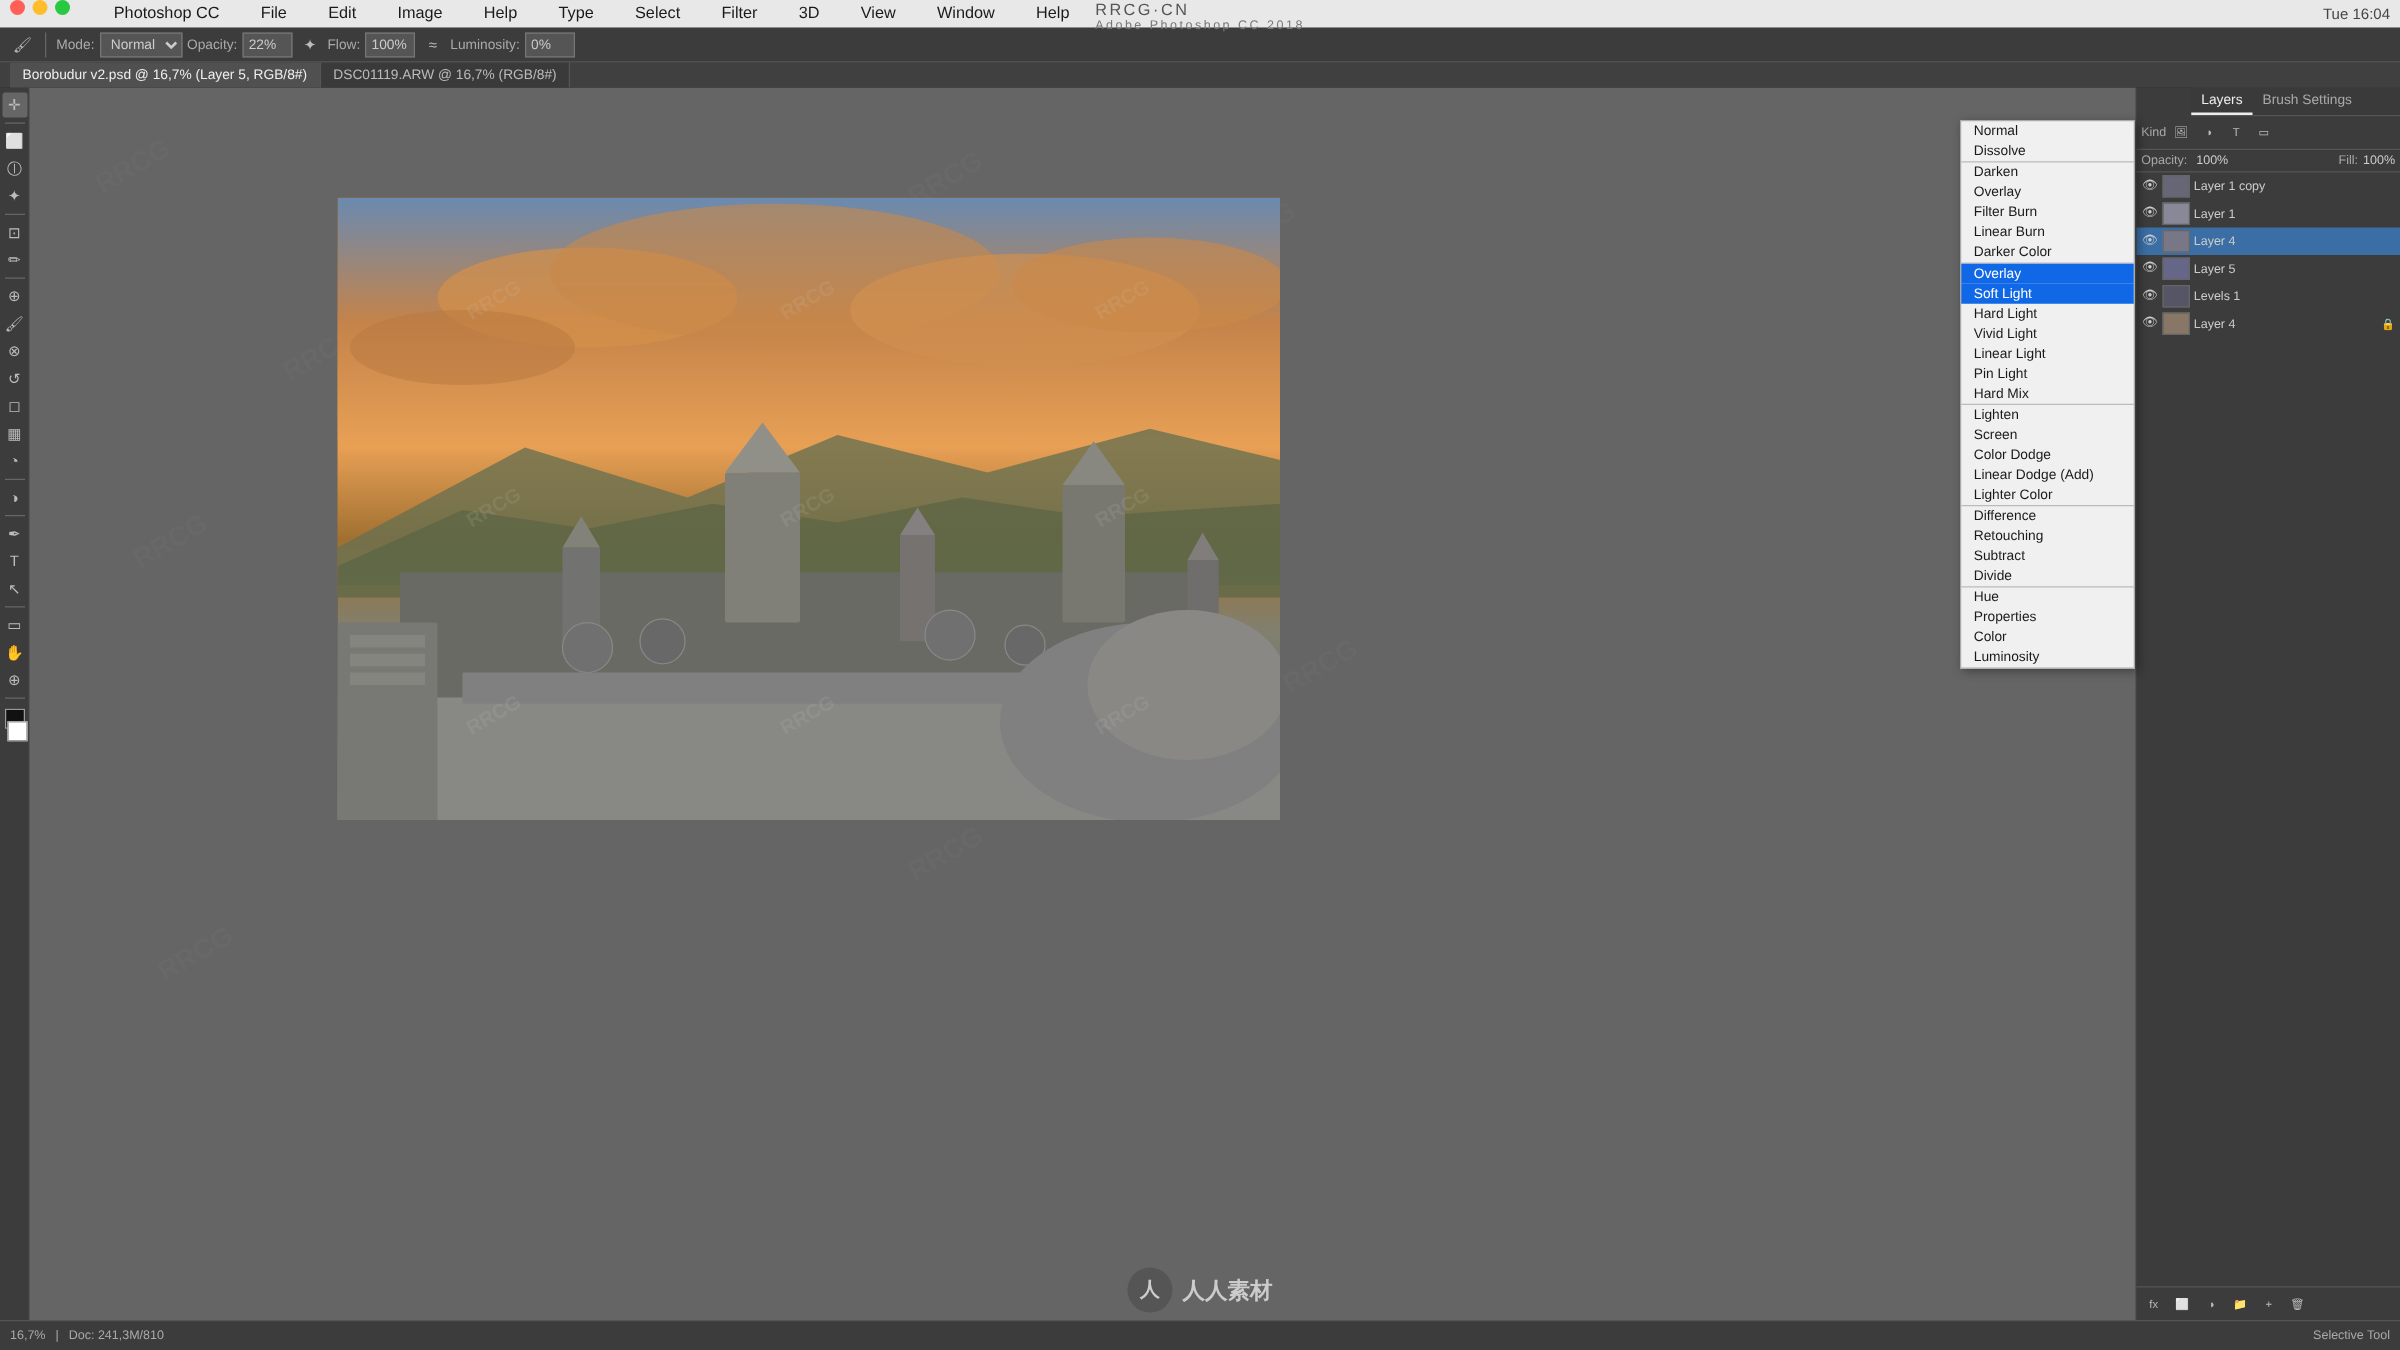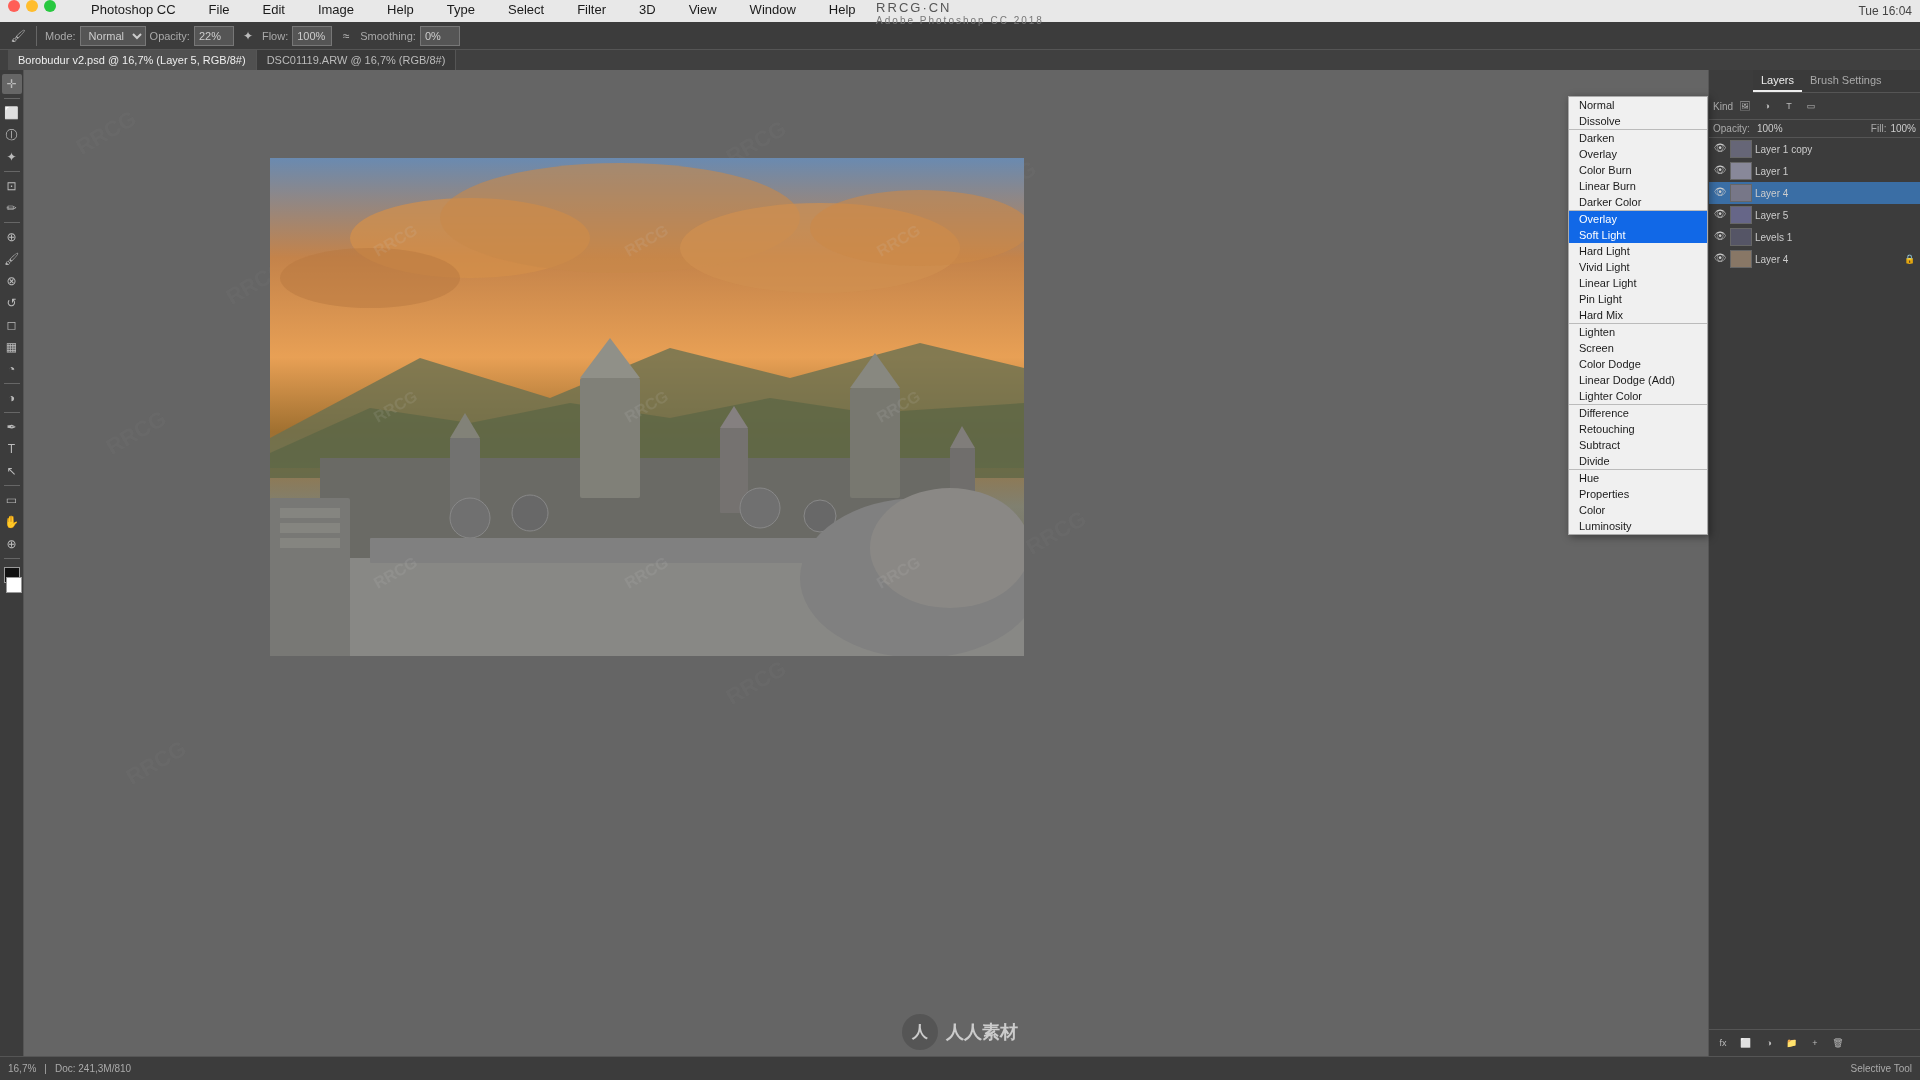--- a/index.html
+++ b/index.html
@@ -349,21 +349,21 @@
   <span class="toolbar-label">Mode:</span>
   <select class="toolbar-select">
     <option>Normal</option>
   </select>
   <span class="toolbar-label">Opacity:</span>
   <input type="text" class="toolbar-select" style="width: 40px;" value="22%">
   <div class="tool-btn">✦</div>
   <span class="toolbar-label">Flow:</span>
   <input type="text" class="toolbar-select" style="width: 40px;" value="100%">
   <div class="tool-btn">≈</div>
-  <span class="toolbar-label">Smoothing:</span>
+  <span class="toolbar-label">Luminosity:</span>
   <input type="text" class="toolbar-select" style="width: 40px;" value="0%">
 </div>
 
 <div id="tabbar">
   <div class="tab active">Borobudur v2.psd @ 16,7% (Layer 5, RGB/8#)</div>
   <div class="tab">DSC01119.ARW @ 16,7% (RGB/8#)</div>
 </div>
 
 <div id="lefttoolbar">
   <div class="tool-btn active">✛</div>
@@ -491,21 +491,21 @@
 </div>
 
 <div class="blend-dropdown">
   <div class="blend-section">
     <div class="blend-option">Normal</div>
     <div class="blend-option">Dissolve</div>
   </div>
   <div class="blend-section">
     <div class="blend-option">Darken</div>
     <div class="blend-option">Overlay</div>
-    <div class="blend-option">Color Burn</div>
+    <div class="blend-option">Filter Burn</div>
     <div class="blend-option">Linear Burn</div>
     <div class="blend-option">Darker Color</div>
   </div>
   <div class="blend-section">
     <div class="blend-option selected">Overlay</div>
     <div class="blend-option highlighted">Soft Light</div>
     <div class="blend-option">Hard Light</div>
     <div class="blend-option">Vivid Light</div>
     <div class="blend-option">Linear Light</div>
     <div class="blend-option">Pin Light</div>

